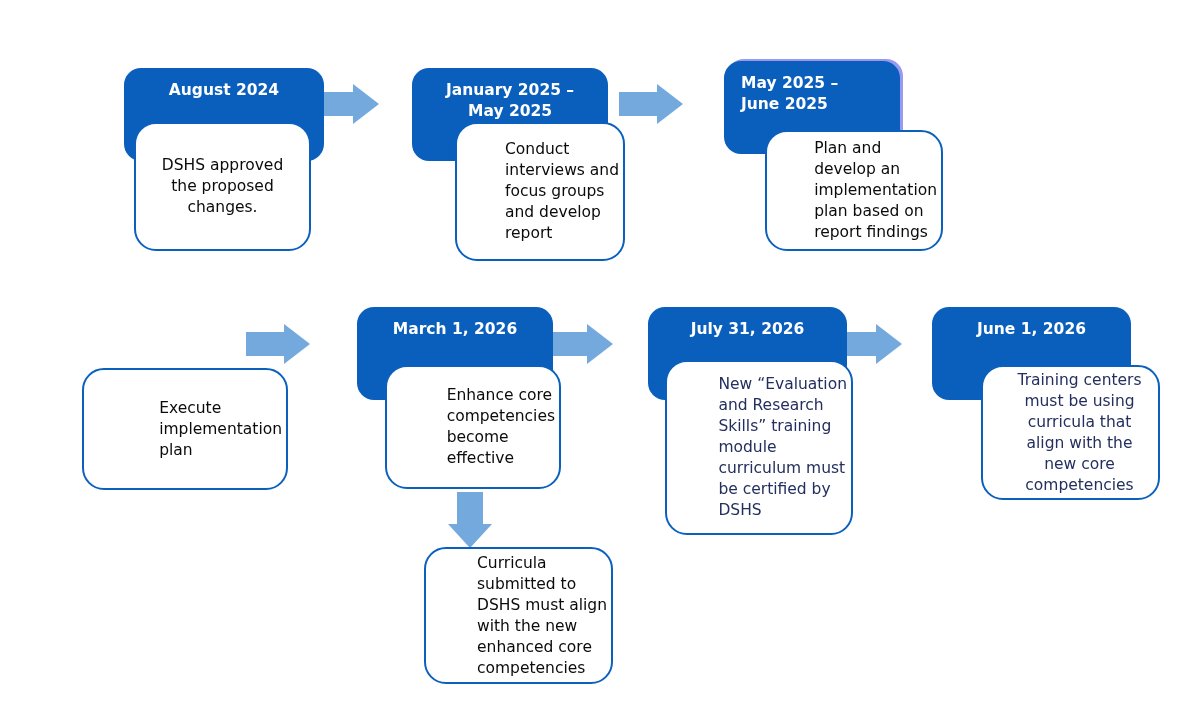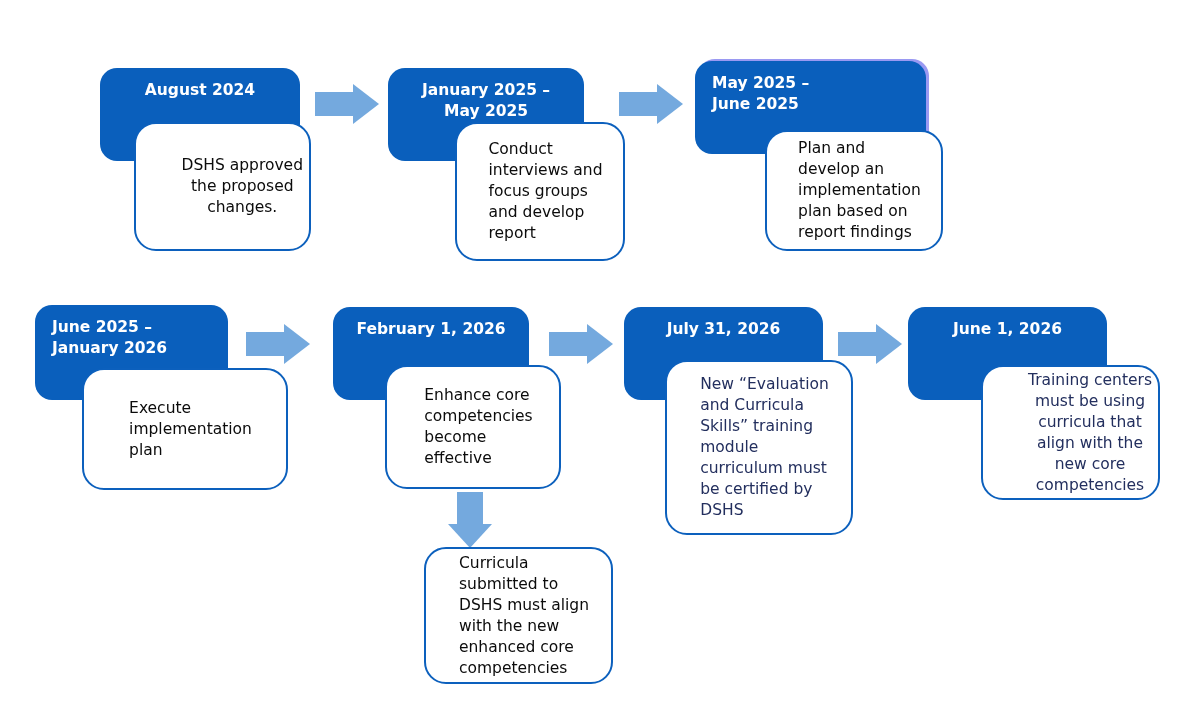--- a/index.html
+++ b/index.html
@@ -25,42 +25,42 @@
     font-size: 15.5px;
     line-height: 21px;
     z-index: 1;
     box-sizing: border-box;
   }
   .date-box .date-text {
     display: block;
     padding-top: 12px;
     white-space: pre-line;
   }
-  .date-box.ta-c { text-align: center; }
+  .date-box.ta-c { text-align: center; margin-left: 24px; }
   .date-box.ta-l { text-align: left; padding-left: 17px; }
   .date-box.highlight {
     box-shadow: 3px -2px 0 0 var(--highlight-edge, #9a99f2);
   }
   
   .desc-box {
     position: absolute;
     background: #ffffff;
     border: 2px solid var(--box-border, #0c60bd);
     border-radius: 22px;
     display: flex;
     align-items: center;
     font-size: 15.5px;
     line-height: 21px;
     color: var(--body-text, #0b0b0b);
     z-index: 2;
     box-sizing: border-box;
   }
   .desc-box .desc-text { white-space: pre-line; display: block; }
-  .desc-box.ta-l { justify-content: center; text-align: left; padding-left: 15px; padding-right: 4px; }
-  .desc-box.ta-c { justify-content: flex-end; text-align: center; padding: 0 6px; }
+  .desc-box.ta-l { justify-content: flex-end; text-align: left; padding-left: 15px; padding-right: 4px; }
+  .desc-box.ta-c { justify-content: center; text-align: center; padding: 0 6px; }
   .desc-box.navy { color: var(--navy-text, #232f5e); }
   
   .arrow-right {
     position: absolute;
     display: flex;
     align-items: center;
     z-index: 0;
   }
   .arrow-right .shaft {
     width: 38px;
@@ -121,49 +121,45 @@
 focus groups
 and develop
 report</span>
   </div>
 
   <div class="arrow-right" style="left:619px; top:84px;">
     <div class="shaft"></div>
     <div class="head"></div>
   </div>
 
-  <div class="date-box ta-l highlight" style="left:695px; top:61px; width:231px; height:93px;">
+  <div class="date-box ta-l highlight" style="left:724px; top:61px; width:176px; height:93px;">
     <span class="date-text">May 2025 –
 June 2025</span>
   </div>
   <div class="desc-box ta-l" style="left:765px; top:130px; width:178px; height:121px;">
     <span class="desc-text">Plan and
 develop an
 implementation
 plan based on
 report findings</span>
   </div>
 
-  <div class="date-box ta-l" style="left:35px; top:305px; width:193px; height:95px;">
-    <span class="date-text">June 2025 –
-January 2026</span>
-  </div>
   <div class="desc-box ta-l" style="left:82px; top:368px; width:206px; height:122px;">
     <span class="desc-text">Execute
 implementation
 plan</span>
   </div>
 
   <div class="arrow-right" style="left:246px; top:324px;">
     <div class="shaft"></div>
     <div class="head"></div>
   </div>
 
   <div class="date-box ta-c" style="left:333px; top:307px; width:196px; height:93px;">
-    <span class="date-text">February 1, 2026</span>
+    <span class="date-text">March 1, 2026</span>
   </div>
   <div class="desc-box ta-l" style="left:385px; top:365px; width:176px; height:124px;">
     <span class="desc-text">Enhance core
 competencies
 become
 effective</span>
   </div>
 
   <div class="arrow-down" style="left:448px; top:492px;">
     <div class="shaft"></div>
@@ -182,21 +178,21 @@
   <div class="arrow-right" style="left:549px; top:324px;">
     <div class="shaft"></div>
     <div class="head"></div>
   </div>
 
   <div class="date-box ta-c" style="left:624px; top:307px; width:199px; height:93px;">
     <span class="date-text">July 31, 2026</span>
   </div>
   <div class="desc-box ta-l navy" style="left:665px; top:360px; width:188px; height:175px;">
     <span class="desc-text">New “Evaluation
-and Curricula
+and Research
 Skills” training
 module
 curriculum must
 be certified by
 DSHS</span>
   </div>
 
   <div class="arrow-right" style="left:838px; top:324px;">
     <div class="shaft"></div>
     <div class="head"></div>

